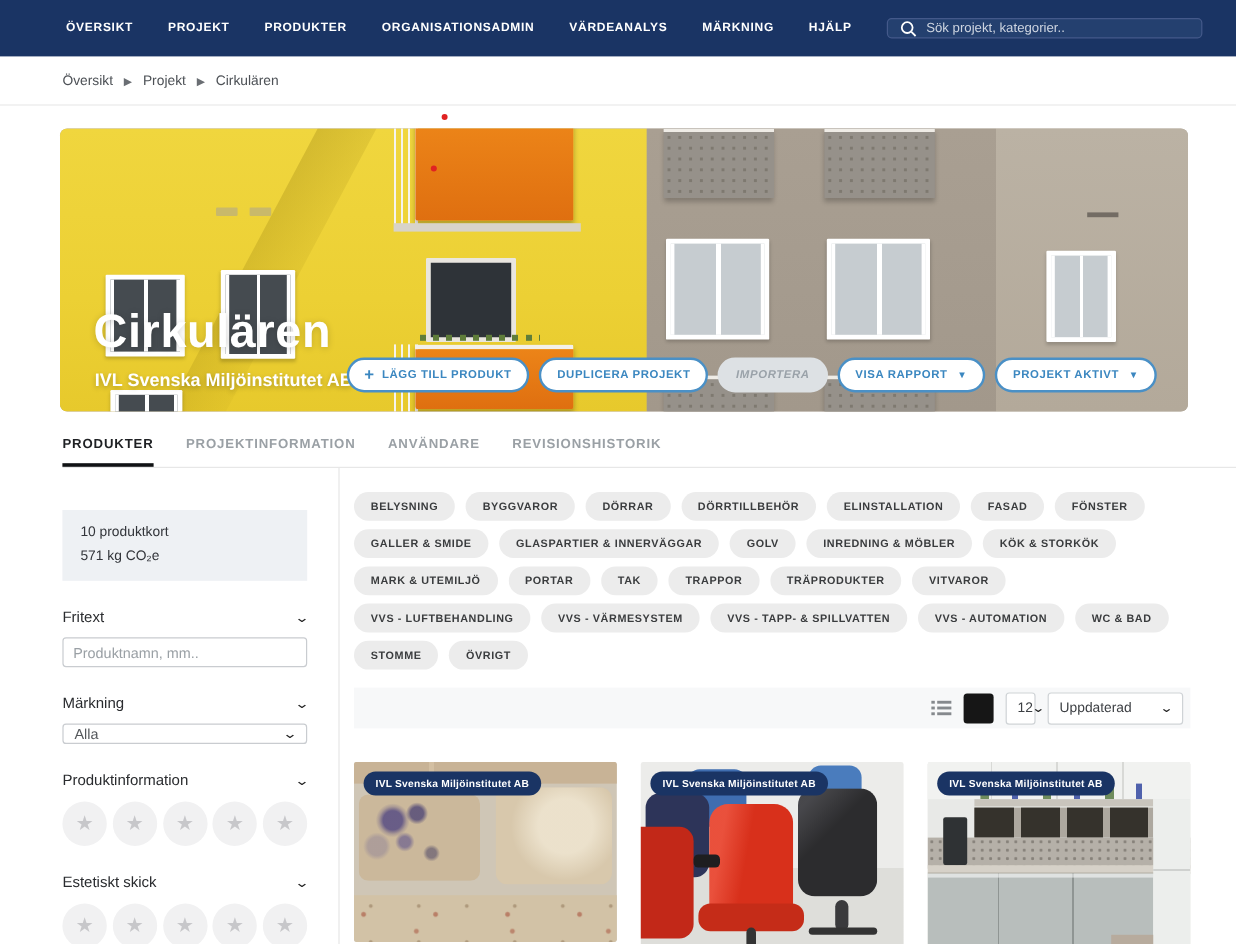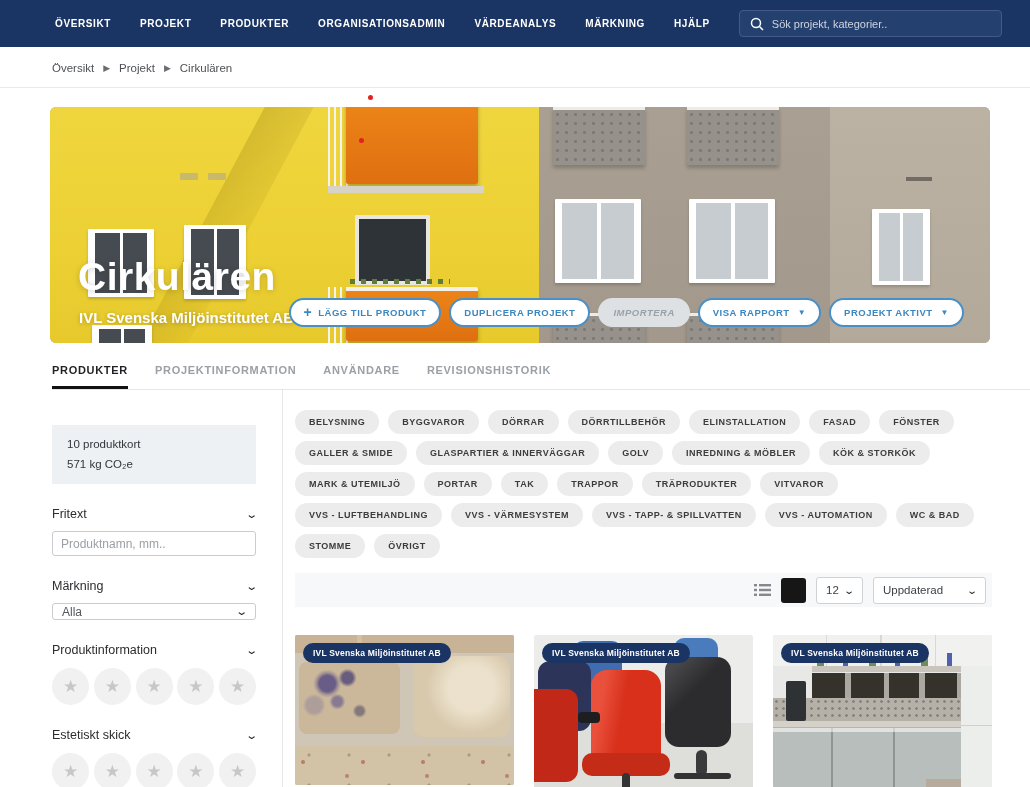--- a/index.html
+++ b/index.html
@@ -13,21 +13,21 @@
   
   .topnav {
     height:47px; background:#1a3464;
     display:flex; align-items:center; padding:0 28px 0 55px;
   }
   .topnav .nav-item {
     color:#fff; font-size:10px; font-weight:700; letter-spacing:.6px;
     margin-right:29px; cursor:pointer; white-space:nowrap;
   }
   .searchbox {
-    margin-left:auto; width:287px; height:27px;
+    margin-left:auto; width:287px; height:17px;
     background:#24406f; border:1px solid #44598a; border-radius:4px;
     display:flex; align-items:center; padding:0 10px; gap:8px;
   }
   .searchbox svg { flex:0 0 auto; }
   .searchbox .ph { color:#cdd4e0; font-size:11px; }
 
   
   .breadcrumb {
     margin:15px 0 0 52px; font-size:11.5px; color:#4d5156;
     display:flex; align-items:center; gap:9px;
@@ -138,21 +138,21 @@
     gap:10px; padding:0 4px; }
   .icon-btn { display:flex; align-items:center; justify-content:center; cursor:pointer; }
   .grid-btn { width:25px; height:25px; background:#161616; border-radius:3px;
     display:grid; grid-template-columns:8px 8px; grid-template-rows:8px 8px;
     gap:2px; align-content:center; justify-content:center; }
   .grid-btn span { background:#fff; border-radius:1px; }
   .mini-select { height:27px; background:#fff; border:1px solid #cfd3d6;
     border-radius:3px; display:flex; align-items:center;
     justify-content:space-between; padding:0 9px; font-size:11.5px;
     color:#3c3f43; cursor:pointer; }
-  .mini-select.size { width:47px; }
+  .mini-select.size { width:25px; }
   .mini-select.sort { width:113px; margin-right:2px; }
   .mini-select .chev { font-size:10px; }
 
   
   .cards { display:flex; gap:20px; margin-top:28px; }
   .card { width:219px; cursor:pointer; }
   .card-img { position:relative; height:150px; overflow:hidden; border-radius:2px; }
   .card:nth-child(2) .card-img { height:160px; }
   .card:nth-child(3) .card-img { height:153px; }
   .badge { position:absolute; top:8px; left:8px; z-index:3;

